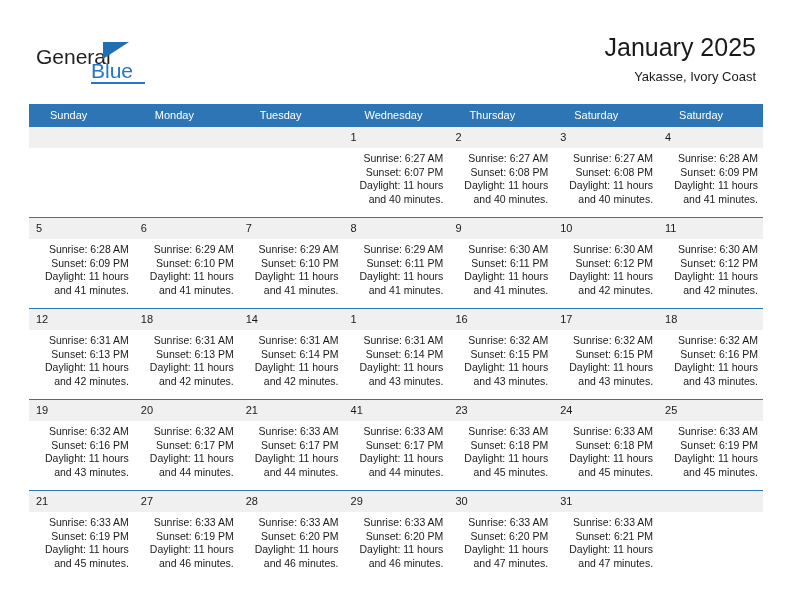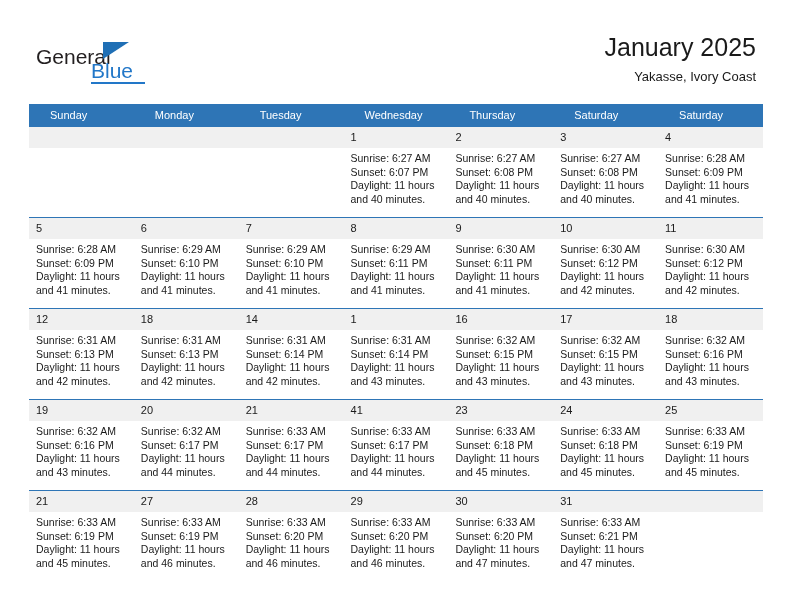--- a/index.html
+++ b/index.html
@@ -143,20 +143,21 @@
     color: #1a1a1a;
     padding: 4px 0 4px 7px;
     height: 13px;
     box-sizing: content-box;
   }
   .details {
     padding: 4px 5px 0 7px;
     font-size: 10.5px;
     line-height: 13.6px;
     color: #1a1a1a;
+    text-align: right;
   }
   .details div {
     white-space: nowrap;
   }
 </style>
 </head>
 <body>
 
 <div class="page">
 

